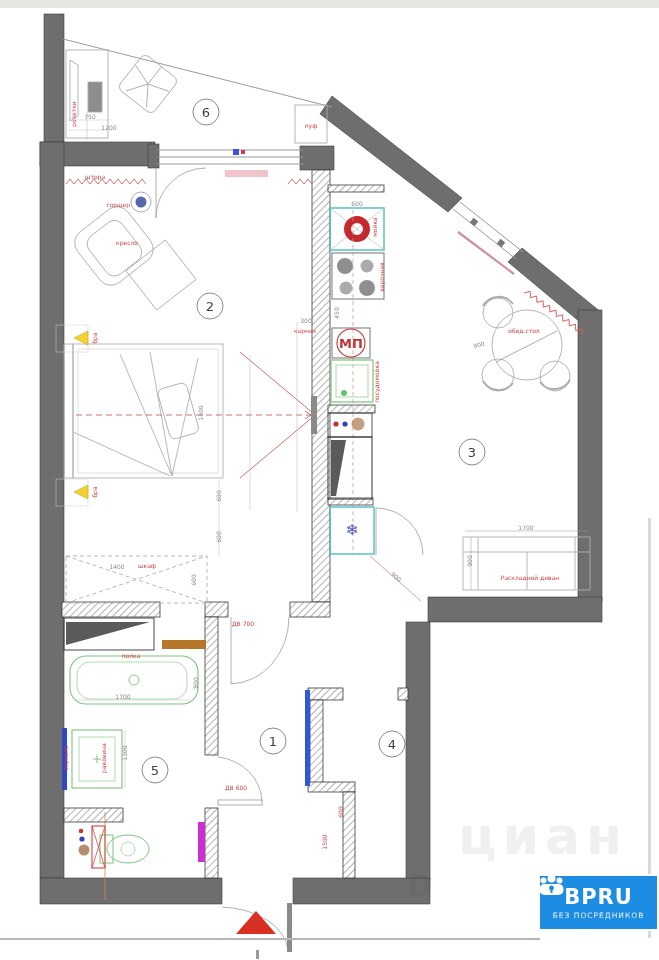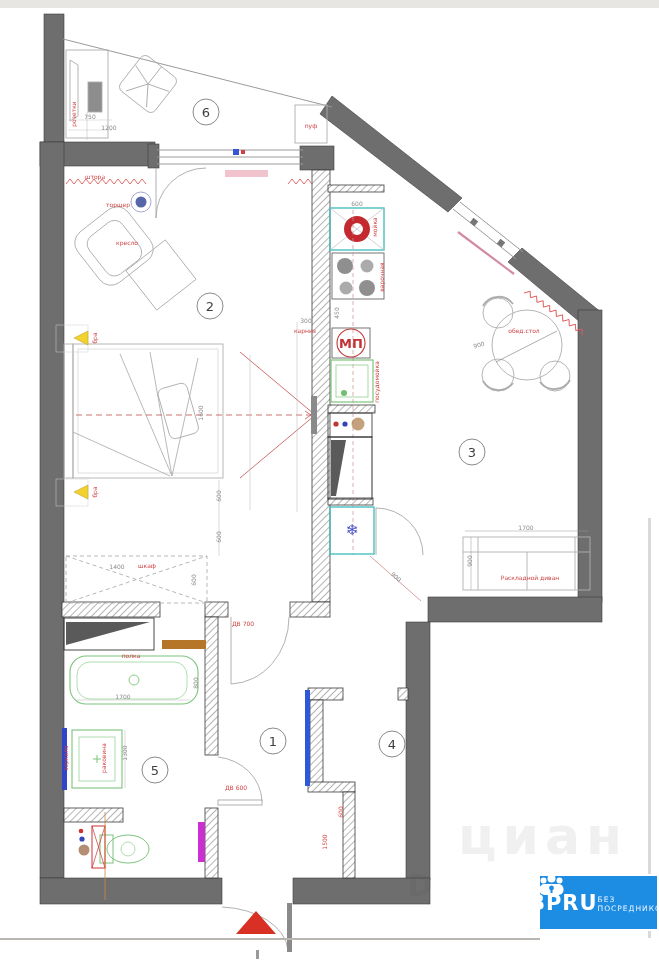--- a/index.html
+++ b/index.html
@@ -17,21 +17,21 @@
   .mp{font-size:13px;font-weight:bold;color:#c23434;}
   .snow{font-size:15px;color:#4a52c8;}
   .room-circle{position:absolute;transform:translate(-50%,-50%);width:25px;height:25px;
        border:1.2px solid #8a8a8a;border-radius:50%;background:#fff;display:flex;
        align-items:center;justify-content:center;font-size:13px;color:#3f3f3f;}
   .wm{position:absolute;transform:translate(-50%,-50%);font-size:52px;font-weight:bold;
       color:rgba(90,90,90,0.09);letter-spacing:6px;}
   .wm2{position:absolute;transform:translate(-50%,-50%);font-size:30px;font-weight:bold;
       color:rgba(90,90,90,0.16);}
   .logo{position:absolute;left:538px;top:874px;width:121px;height:57px;background:#1d8ce3;
-      display:flex;flex-direction:row;align-items:center;justify-content:center;
+      display:flex;flex-direction:column;align-items:center;justify-content:center;
       box-shadow:0 0 0 2px #fff inset;cursor:pointer;}
   .logo-row{display:flex;align-items:center;gap:4px;}
   .logo-brand{color:#fff;font-size:21px;font-weight:bold;letter-spacing:1px;}
   .logo-tag{color:#eaf4fd;font-size:7.5px;letter-spacing:1px;margin-top:2px;}
 </style>
 </head>
 <body>
 
 <div id="stage">
 

